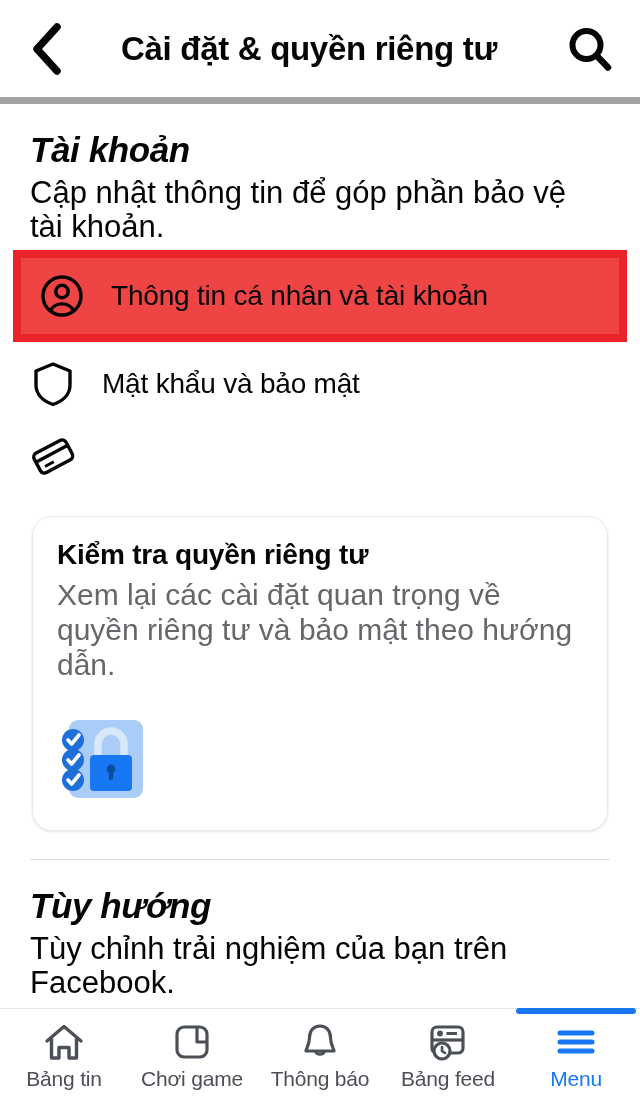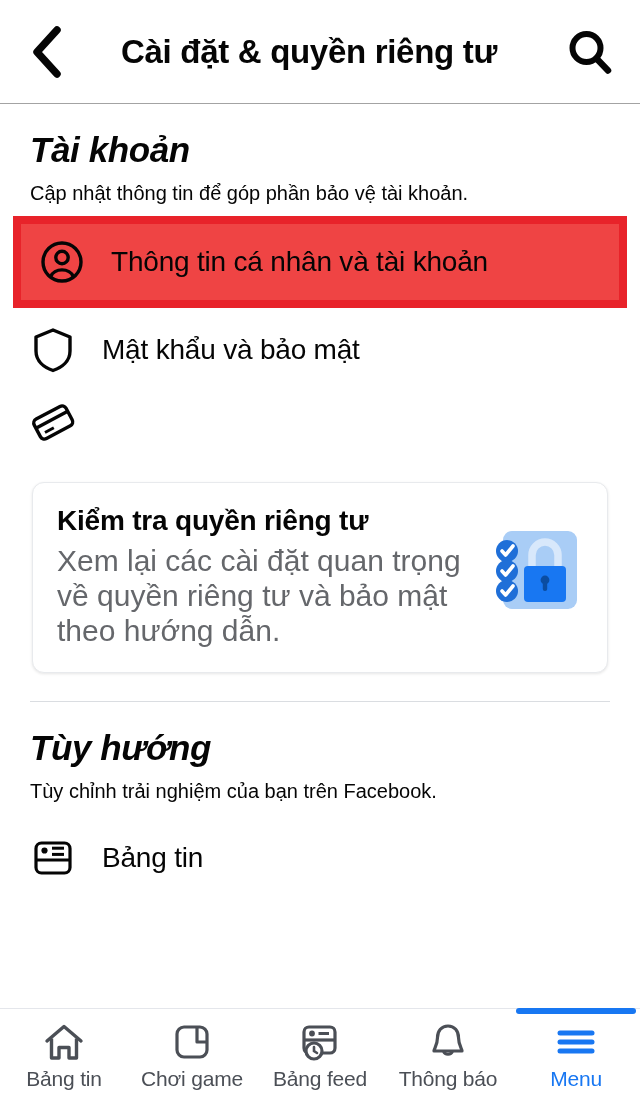--- a/index.html
+++ b/index.html
@@ -11,21 +11,21 @@
     overflow: hidden;
   }
   .screen { position: relative; width: 640px; height: 1098px; background: #fff; }
 
   
   .header {
     position: relative;
     height: 104px;
     display: flex;
     align-items: center;
-    border-bottom: 1px solid #a3a3a3;
+    border-bottom: 7px solid #a3a3a3;
     background: #fff;
   }
   .back-btn {
     width: 92px; height: 104px;
     display: flex; align-items: center; justify-content: center;
     flex: 0 0 auto;
   }
   .header-title {
     flex: 1 1 auto;
     text-align: center;
@@ -46,21 +46,21 @@
 
   .section-title {
     font-size: 35px;
     font-weight: 700;
     color: #050505;
     padding: 26px 30px 0 30px;
     letter-spacing: -0.4px;
     font-style: italic;
   }
   .section-desc {
-    font-size: 20px;
+    font-size: 31px;
     line-height: 34px;
     color: #050505;
     padding: 6px 40px 0 30px;
   }
 
   
   .row {
     display: flex;
     align-items: center;
     height: 72px;
@@ -84,27 +84,28 @@
     margin: 6px 13px 0 13px;
     border: 8px solid #e8232a;
     background: #ef4444;
   }
   .highlight-wrap .row { height: 76px; padding: 0 18px; }
 
   
   .card {
     margin: 24px 32px 0 32px;
     border: 1px solid #e8eaed;
-    border-radius: 12px;
+    border-radius: 20px;
     background: #fff;
     box-shadow: 0 1px 3px rgba(0,0,0,0.10);
     padding: 22px 24px 24px 24px;
     display: flex;
     align-items: flex-start;
     gap: 12px;
+    flex-direction: column;
   }
   .card-text { flex: 1 1 auto; min-width: 0; }
   .card-title {
     font-size: 28px;
     font-weight: 700;
     color: #050505;
     letter-spacing: -0.2px;
   }
   .card-desc {
     font-size: 30px;
@@ -284,42 +285,42 @@
           <path d="M26 5 V20 H36" fill="none" stroke="#4b4f56" stroke-width="3.2" stroke-linejoin="round"></path>
         </svg>
       </div>
       <div class="nav-label">Chơi game</div>
     </div>
 
     <div class="nav-item">
 
       <div class="nav-icon">
         <svg width="42" height="40" viewBox="0 0 42 40">
+          <path d="M21 4 C14.5 4 10.5 9 10.5 15.5 C10.5 23 7 27 7 29 H35 C35 27 31.5 23 31.5 15.5 C31.5 9 27.5 4 21 4 Z" fill="none" stroke="#4b4f56" stroke-width="3.2" stroke-linejoin="round"></path>
+          <path d="M16.5 29 a4.8 5 0 0 0 9 0" fill="none" stroke="#4b4f56" stroke-width="3.2"></path>
+        </svg>
+      </div>
+      <div class="nav-label">Thông báo</div>
+    </div>
+
+    <div class="nav-item">
+
+      <div class="nav-icon">
+        <svg width="42" height="40" viewBox="0 0 42 40">
           <rect x="5" y="5" width="31" height="26" rx="5" fill="none" stroke="#4b4f56" stroke-width="3.2"></rect>
           <line x1="5" y1="18" x2="36" y2="18" stroke="#4b4f56" stroke-width="3.2"></line>
           <circle cx="13" cy="11.5" r="2.9" fill="#4b4f56"></circle>
           <line x1="19.5" y1="11.5" x2="30" y2="11.5" stroke="#4b4f56" stroke-width="3"></line>
           <circle cx="15" cy="29" r="8" fill="#ffffff" stroke="#4b4f56" stroke-width="3.2"></circle>
           <path d="M15 25 V29 L18 31" fill="none" stroke="#4b4f56" stroke-width="2.6" stroke-linecap="round"></path>
         </svg>
       </div>
       <div class="nav-label">Bảng feed</div>
     </div>
 
-    <div class="nav-item">
-
-      <div class="nav-icon">
-        <svg width="42" height="40" viewBox="0 0 42 40">
-          <path d="M21 4 C14.5 4 10.5 9 10.5 15.5 C10.5 23 7 27 7 29 H35 C35 27 31.5 23 31.5 15.5 C31.5 9 27.5 4 21 4 Z" fill="none" stroke="#4b4f56" stroke-width="3.2" stroke-linejoin="round"></path>
-          <path d="M16.5 29 a4.8 5 0 0 0 9 0" fill="none" stroke="#4b4f56" stroke-width="3.2"></path>
-        </svg>
-      </div>
-      <div class="nav-label">Thông báo</div>
-    </div>
-
     <div class="nav-item active">
       <div class="nav-indicator"></div>
       <div class="nav-icon">
         <svg width="42" height="40" viewBox="0 0 42 40">
           <line x1="5" y1="11" x2="37" y2="11" stroke="#1877f2" stroke-width="5" stroke-linecap="round"></line>
           <line x1="5" y1="20" x2="37" y2="20" stroke="#1877f2" stroke-width="5" stroke-linecap="round"></line>
           <line x1="5" y1="29" x2="37" y2="29" stroke="#1877f2" stroke-width="5" stroke-linecap="round"></line>
         </svg>
       </div>
       <div class="nav-label">Menu</div>

